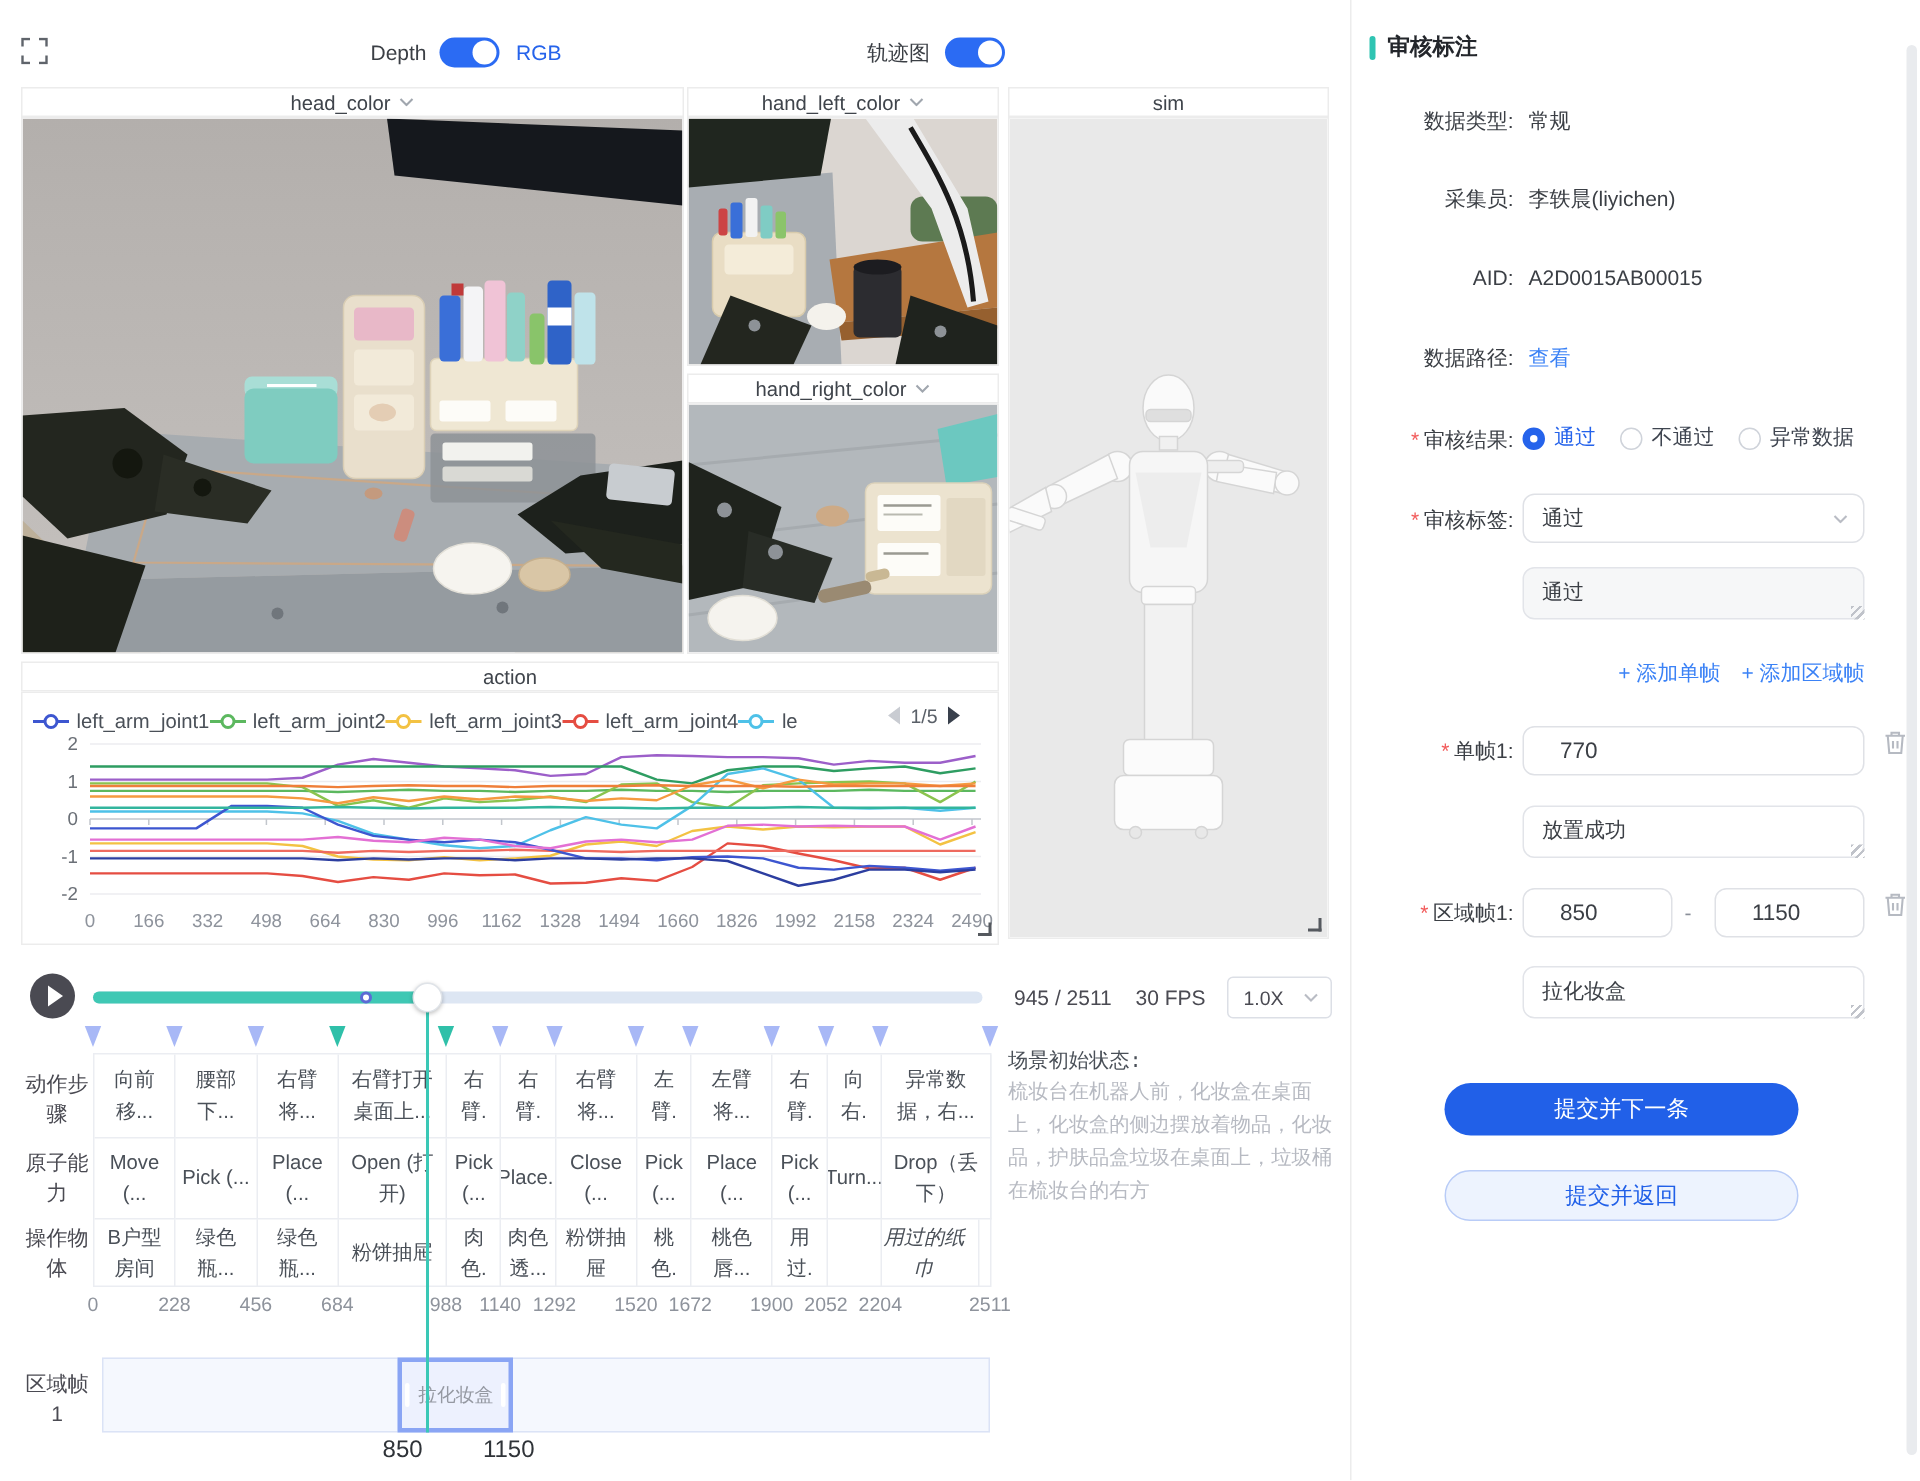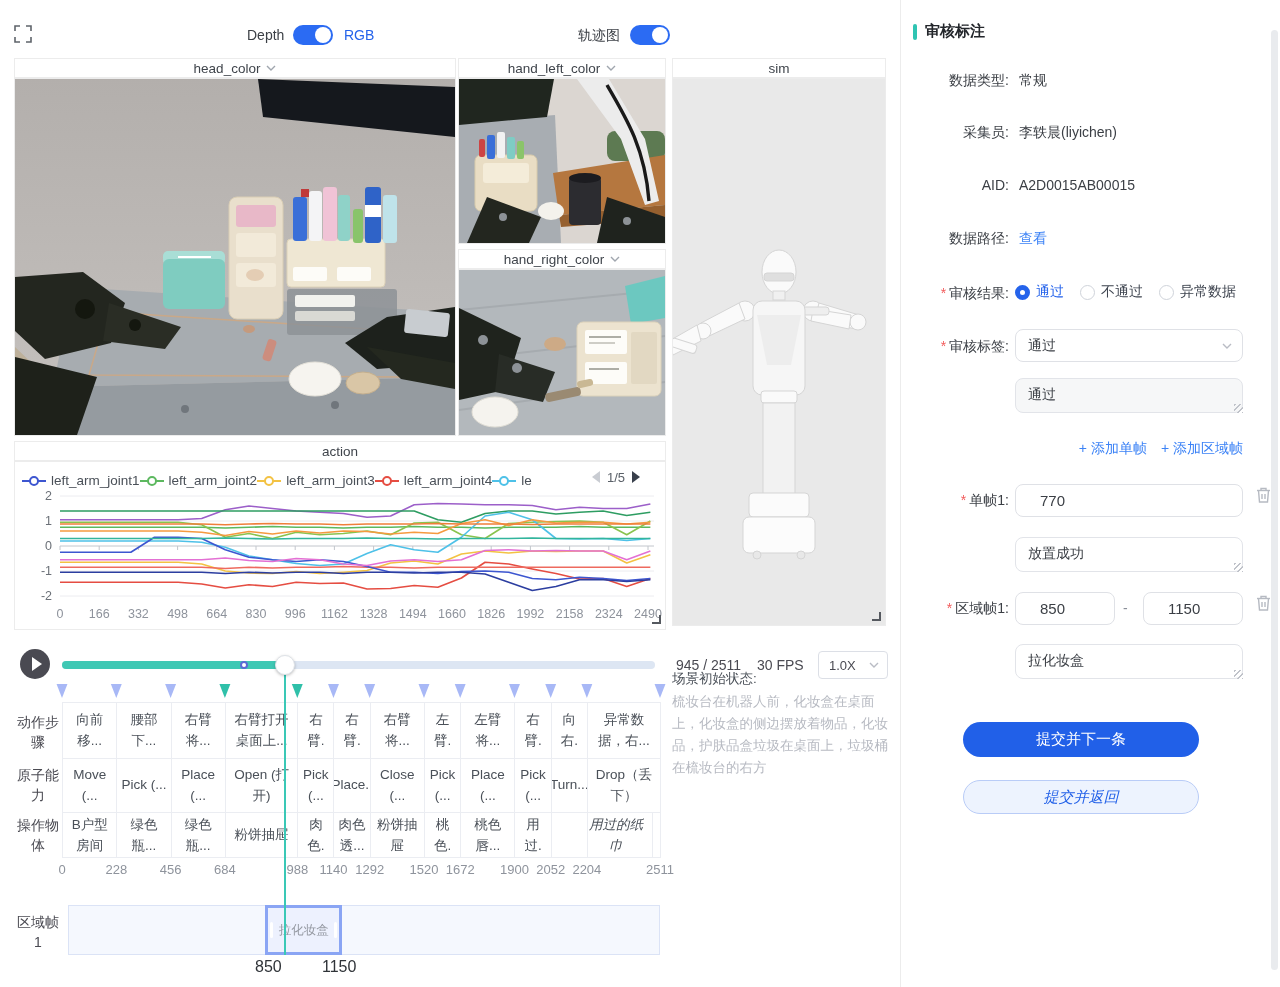--- a/index.html
+++ b/index.html
@@ -47,21 +47,21 @@
 
   
   .marker { position:absolute; top:684px; width:13px; height:14px; clip-path:polygon(8% 0,92% 0,50% 100%); background:#a8b8f6; cursor:pointer; }
   .marker.active { background:#2fc0a9; }
   .row-label { position:absolute; left:16px; width:44px; text-align:center; font-size:14px; color:#4a4a52; line-height:1.45; }
   .seg-grid { position:absolute; left:62px; top:702px; width:599px; height:156px; border:1px solid #ebedf2; }
   .seg-cell { position:absolute; border-right:1px solid #ebedf2; display:flex; align-items:center; justify-content:center; text-align:center; font-size:13.5px; color:#4a5058; line-height:1.55; padding:2px 3px; overflow:hidden; }
   .seg-cell.rb { border-bottom:1px solid #ebedf2; }
   .axis-label { position:absolute; top:862px; width:44px; margin-left:-22px; text-align:center; font-size:13px; color:#8e939c; }
 
-  .scene-block { position:absolute; left:672px; top:670px; width:228px; }
+  .scene-block { position:absolute; left:672px; top:698px; width:228px;font-family:Liberation Mono, monospace; }
   .scene-title { font-size:13.5px; color:#4a5058; margin-bottom:3px; }
   .scene-text { font-size:13.5px; color:#b7bac2; line-height:1.62; }
 
   .region-band { position:absolute; left:68px; top:905px; width:592px; height:50px; background:#f5f8fe; border:1px solid #dbe3f6; }
   .region-box { position:absolute; top:905px; height:50px; background:#edf1fe; border:3px solid #8aa5f4; z-index:4; display:flex; align-items:center; justify-content:center; overflow:hidden; cursor:grab; }
   .region-box .txt { font-size:12.5px; color:#9599a2; white-space:nowrap; }
   .region-box .grip { position:absolute; top:14px; width:3px; height:16px; border-radius:2px; background:#fff; }
   .grip.l { left:2px; } .grip.r { right:2px; }
   .region-num { position:absolute; top:958px; width:60px; margin-left:-30px; text-align:center; font-size:16px; color:#2f3338; }
   .cursor-line { position:absolute; top:664px; width:2px; height:291px; background:#3ac8b6; z-index:5; }
@@ -85,21 +85,21 @@
   .radio-opt.sel { color:#2563eb; }
   .sb-select { position:absolute; left:114px; width:228px; height:33px; border:1px solid #dfe1e6; border-radius:8px; display:flex; align-items:center; padding-left:12px; font-size:14px; color:#3b3f45; cursor:pointer; background:#fff; }
   .sb-select .chev { position:absolute; right:10px; }
   .sb-textarea { position:absolute; left:114px; width:228px; height:35px; border:1px solid #e2e4e9; border-radius:8px; font-family:"Liberation Sans", sans-serif; font-size:14px; color:#3b3f45; padding:7px 12px; resize:none; overflow:hidden; }
   .sb-textarea.gray { background:#f6f7f8; }
   .sb-input { position:absolute; left:114px; width:228px; height:33px; border:1px solid #dfe1e6; border-radius:8px; font-family:"Liberation Sans", sans-serif; font-size:15px; color:#3b3f45; padding:0 24px; }
   .ta-grip { position:absolute; width:9px; height:9px; background:repeating-linear-gradient(135deg,#c0c3ca 0 1.5px,transparent 1.5px 4px); }
   .add-links { position:absolute; left:114px; width:228px; display:flex; justify-content:flex-end; gap:14px; font-size:14px; }
   .trash { position:absolute; left:354px; width:17px; height:18px; cursor:pointer; }
   .btn-primary { position:absolute; left:62px; width:236px; height:35px; border-radius:18px; background:#2160e8; color:#fff; font-size:15px; border:none; cursor:pointer; font-family:"Liberation Sans", sans-serif; }
-  .btn-secondary { position:absolute; left:62px; width:236px; height:34px; border-radius:17px; background:#edf3fe; color:#2160e8; font-size:15px; border:1px solid #b9ccf7; cursor:pointer; font-family:"Liberation Sans", sans-serif;font-style:italic; }
+  .btn-secondary { position:absolute; left:62px; width:236px; height:34px; border-radius:17px; background:#edf3fe; color:#2160e8; font-size:15px; border:1px solid #b9ccf7; cursor:pointer; font-family:"Liberation Sans", sans-serif; }
   .scroll-thumb { position:absolute; left:1271px; top:30px; width:7px; height:940px; border-radius:4px; background:#e9ebee; cursor:pointer; }
 </style>
 </head>
 <body>
 
 <div class="app">
 
   <div class="fs-icon">
     <svg width="18" height="18" viewBox="0 0 18 18" fill="none" stroke="#5f646b" stroke-width="1.6">
       <path d="M1 6 V1 H6"></path>

